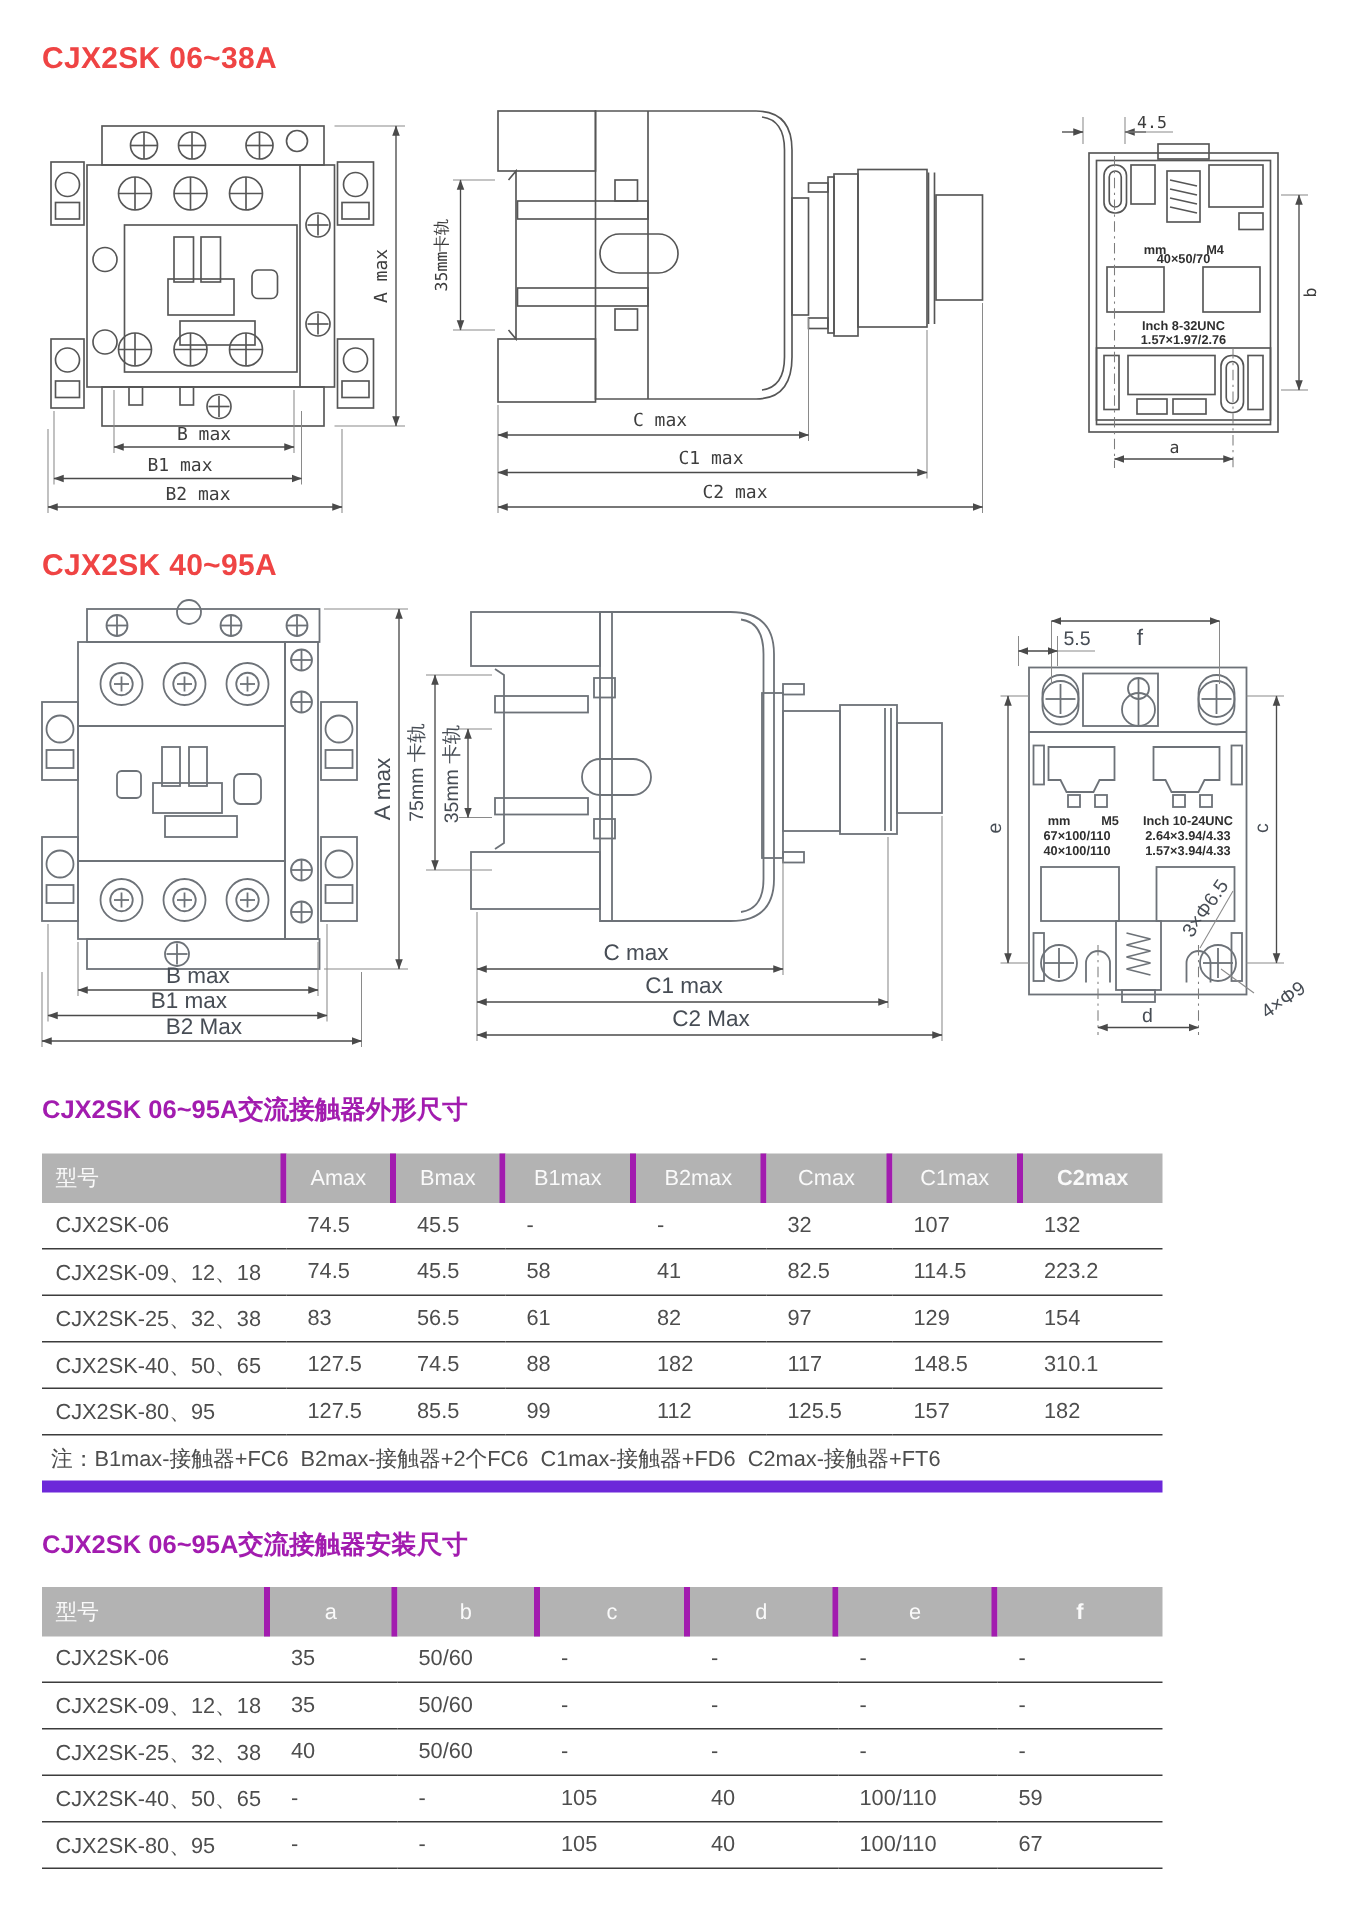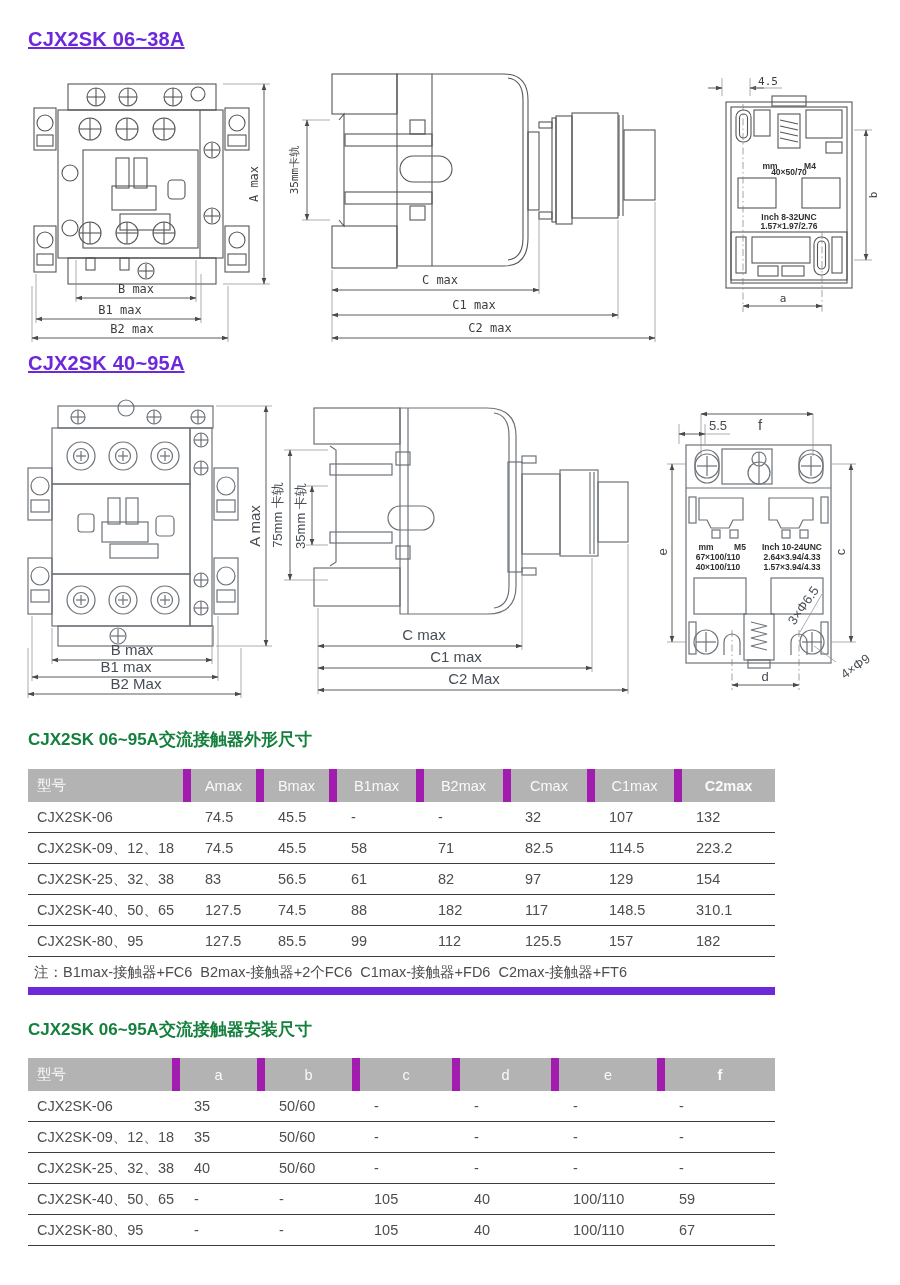--- a/index.html
+++ b/index.html
@@ -1,26 +1,26 @@
 <!DOCTYPE html>
 <html><head>
 <meta charset="utf-8">
 <style>
   html,body{margin:0;padding:0;}
   body{
     width:900px;height:1285px;position:relative;background:#ffffff;
     font-family:"Liberation Sans","DejaVu Sans",sans-serif;color:#4d4d4d;
     overflow:hidden;
   }
-  .sec-title{position:absolute;left:28px;font-size:20px;font-weight:bold;color:#6d28d9;letter-spacing:.2px;text-decoration:underline;}
-  .tbl-title{position:absolute;left:28px;font-size:17px;font-weight:bold;color:#15803d;}
+  .sec-title{position:absolute;left:28px;font-size:20px;font-weight:bold;color:#ef4444;letter-spacing:.2px;}
+  .tbl-title{position:absolute;left:28px;font-size:17px;font-weight:bold;color:#a21caf;}
   .tbl-wrap{position:absolute;left:28px;width:747px;}
   table{width:100%;border-collapse:separate;border-spacing:0;table-layout:fixed;}
   th{background:#b3b3b3;color:#fafafa;font-weight:400;font-size:14.5px;height:33px;
-     border-right:8px solid #a21caf;text-align:center;padding:0;}
+     border-right:4px solid #a21caf;text-align:center;padding:0;}
   th:last-child{border-right:none;font-weight:bold;}
   th.model{text-align:left;padding-left:9px;}
   td{font-size:14.5px;color:#4d4d4d;height:30px;border-bottom:1.4px solid #3c3c3c;
      padding:0 0 0 14px;text-align:left;white-space:nowrap;overflow:hidden;}
   td:first-child{padding-left:9px;}
   td.note{padding-left:6px;border-bottom:8px solid #6d28d9;white-space:pre-wrap;}
   svg.draw{position:absolute;overflow:visible;}
   .ln{fill:none;stroke:#565656;stroke-width:1.1;}
   .ln2{fill:none;stroke:#6d7278;stroke-width:1.2;}
   .dim{stroke:#4a4a4a;stroke-width:.9;fill:none;marker-start:url(#arw);marker-end:url(#arw);}
@@ -210,21 +210,21 @@
   <line class="cl" x1="45" y1="30" x2="45" y2="238"></line>
     <line class="cl" x1="124" y1="158" x2="124" y2="238"></line>
   <line class="ext" x1="156" y1="56" x2="174" y2="56"></line>
     <line class="ext" x1="156" y1="186" x2="174" y2="186"></line>
   <line class="dim" x1="168" y1="56" x2="168" y2="186"></line>
   <text class="t1s" transform="rotate(-90 179 121)" x="179" y="121" text-anchor="middle">b</text>
   <line class="dim" x1="45" y1="232" x2="124" y2="232"></line>
   <text class="t1s" x="85" y="228" text-anchor="middle">a</text>
 </svg>
 
-<div class="sec-title" style="top:352px">CJX2SK 40~95A</div>
+<div class="sec-title" style="top:366px">CJX2SK 40~95A</div>
 
 <svg class="draw" style="left:26px;top:398px" width="255" height="300" viewBox="0 0 255 300">
   <g class="ln2">
     <rect x="32" y="8" width="155" height="22"></rect>
     <circle cx="100" cy="10" r="8"></circle>
     <circle cx="52" cy="19" r="7"></circle>
       <line x1="45" y1="19" x2="59" y2="19"></line>
       <line x1="52" y1="12" x2="52" y2="26"></line>
     <circle cx="128" cy="19" r="7"></circle>
       <line x1="121" y1="19" x2="135" y2="19"></line>
@@ -465,21 +465,21 @@
           <td>-</td>
           <td>32</td>
           <td>107</td>
           <td>132</td>
         </tr>
         <tr>
           <td>CJX2SK-09、12、18</td>
           <td>74.5</td>
           <td>45.5</td>
           <td>58</td>
-          <td>71</td>
+          <td>41</td>
           <td>82.5</td>
           <td>114.5</td>
           <td>223.2</td>
         </tr>
         <tr>
           <td>CJX2SK-25、32、38</td>
           <td>83</td>
           <td>56.5</td>
           <td>61</td>
           <td>82</td>

